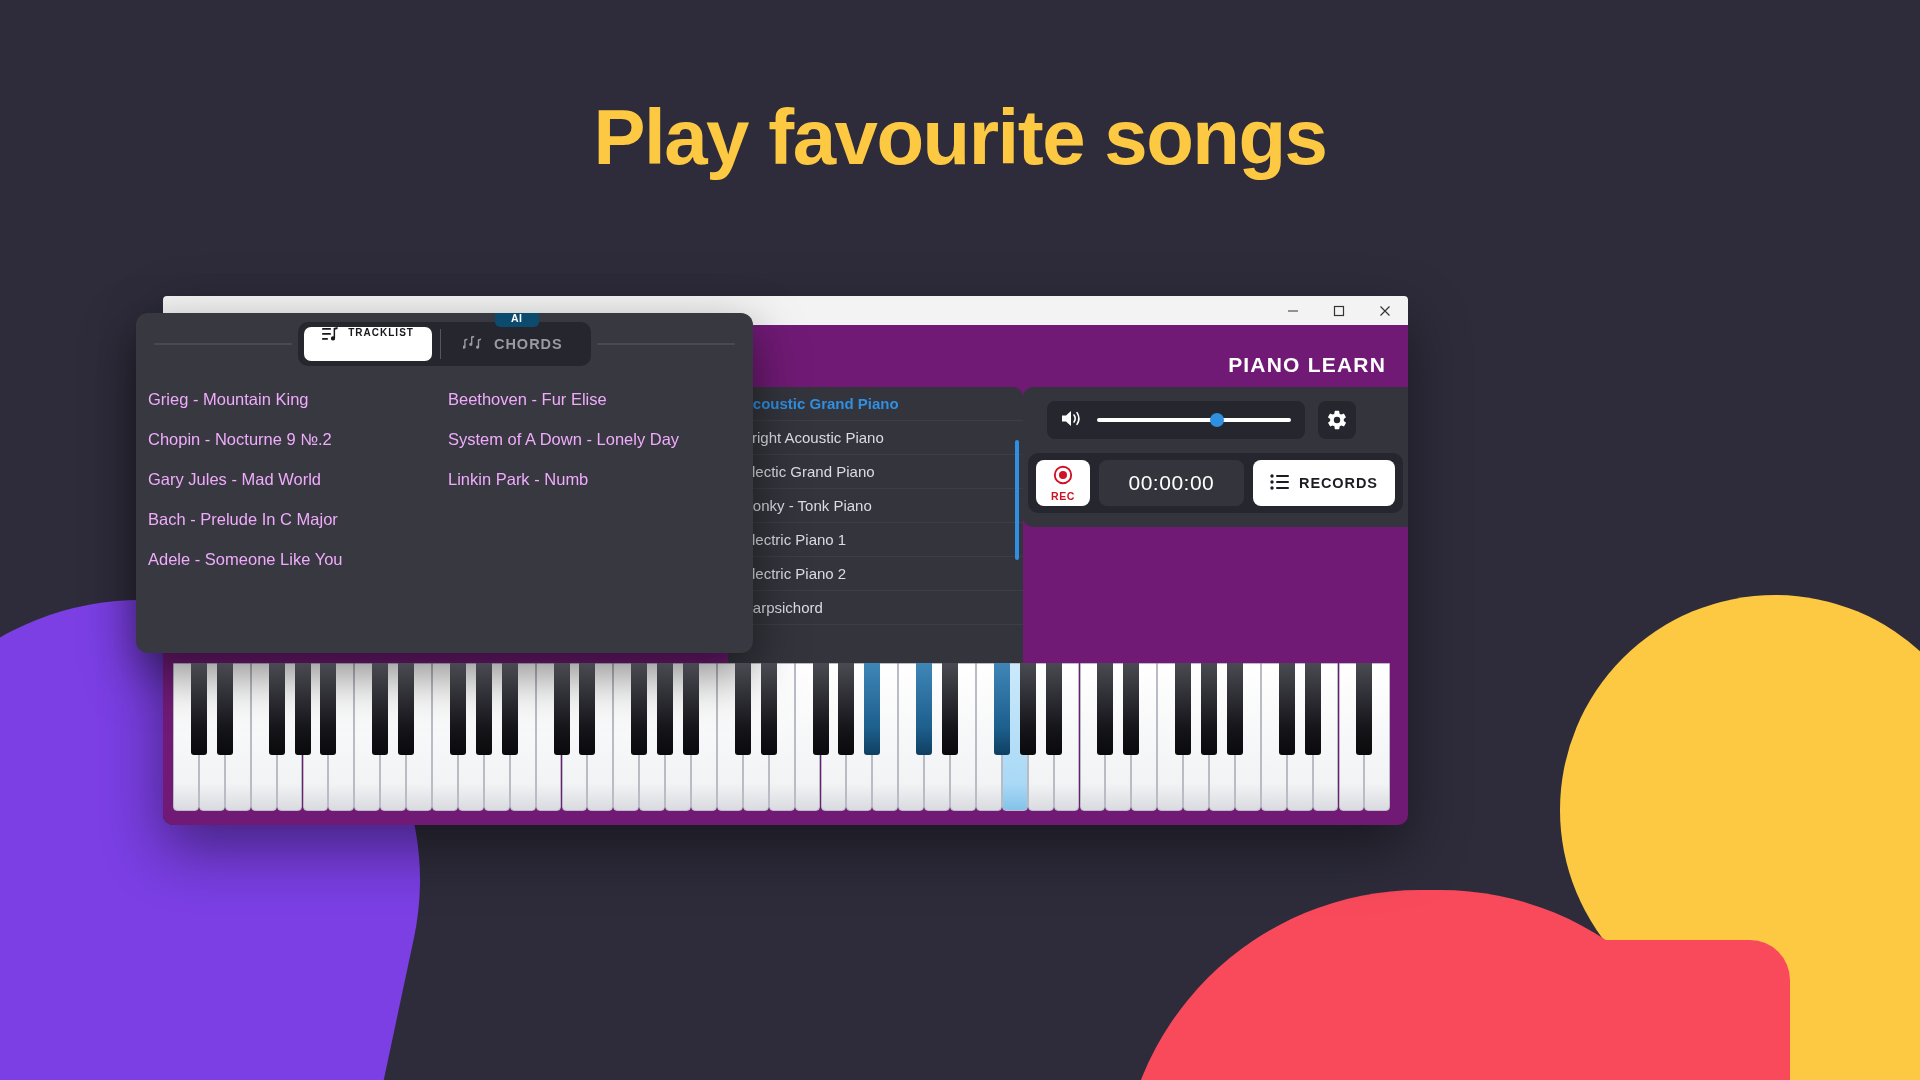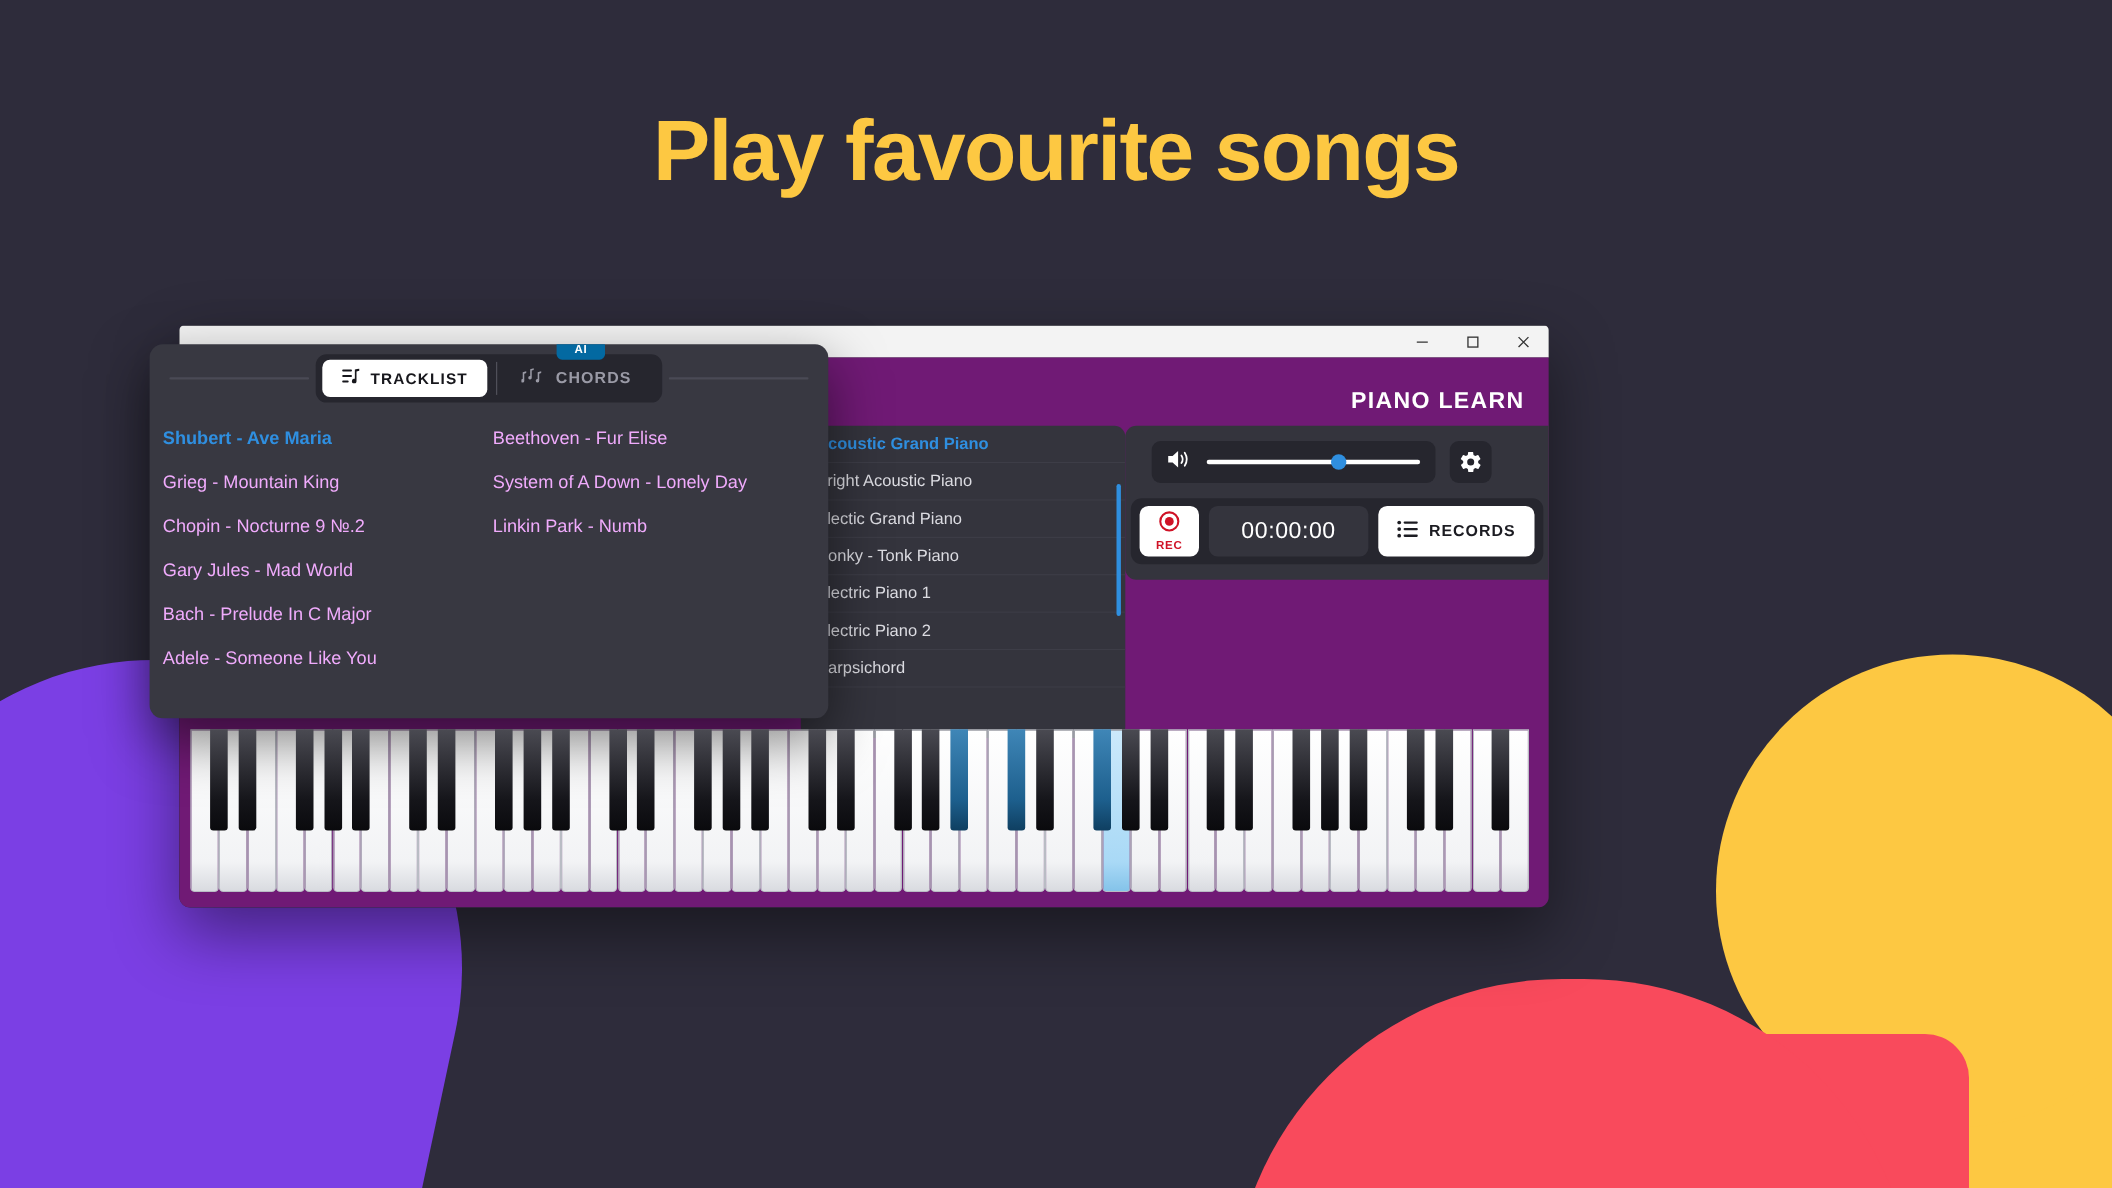--- a/index.html
+++ b/index.html
@@ -289,47 +289,47 @@
     position: relative;
     height: 44px;
     background: #26262e;
     border-radius: 10px;
     display: flex; align-items: center;
     padding: 0 6px;
     gap: 2px;
     margin: 0 6px;
   }
   #tab-tracklist {
-    display: flex; align-items: center; gap: 9px;
+    display: flex; align-items: flex-start; gap: 9px;
     height: 34px; padding: 0 18px;
     background: #ffffff;
     border-radius: 7px;
     color: #17171c;
-    font-size: 14px;
+    font-size: 10px;
     font-weight: 700;
     letter-spacing: 1px;
   }
   #tab-divider {
     width: 1px; height: 30px;
     background: #55555f;
     margin: 0 6px;
   }
   #tab-chords {
     position: relative;
     display: flex; align-items: center; gap: 9px;
     height: 34px; padding: 0 22px 0 14px;
     color: #9a9aa6;
     font-size: 14.5px;
     font-weight: 700;
     letter-spacing: 1px;
   }
   #ai-badge {
     position: absolute;
     top: -18px; left: 46px;
-    background: #0369a1;
+    background: #0c4a6e;
     color: #ffffff;
     font-size: 10.5px;
     font-weight: 700;
     letter-spacing: .6px;
     padding: 3px 16px;
     border-radius: 5px;
   }
   #track-columns {
     display: flex;
     padding: 4px 0 0 12px;
@@ -573,21 +573,20 @@
               </g>
             </svg>
           </span>
           <span>CHORDS</span>
         </div>
       </div>
       <div class="tab-rule"></div>
     </div>
     <div id="track-columns">
         <div class="track-col">
-          <div class="track-item active">Shubert - Ave Maria</div>
           <div class="track-item">Grieg - Mountain King</div>
           <div class="track-item">Chopin -  Nocturne 9 №.2</div>
           <div class="track-item">Gary Jules - Mad World</div>
           <div class="track-item">Bach - Prelude In C Major</div>
           <div class="track-item">Adele - Someone Like You</div>
         </div>
         <div class="track-col">
           <div class="track-item">Beethoven - Fur Elise</div>
           <div class="track-item">System of A Down - Lonely Day</div>
           <div class="track-item">Linkin Park - Numb</div>

